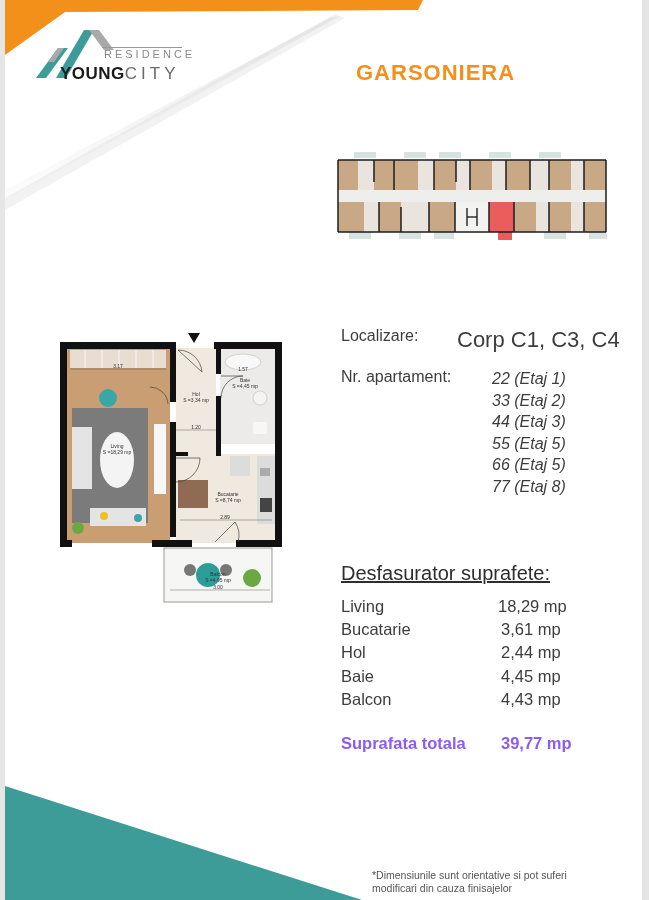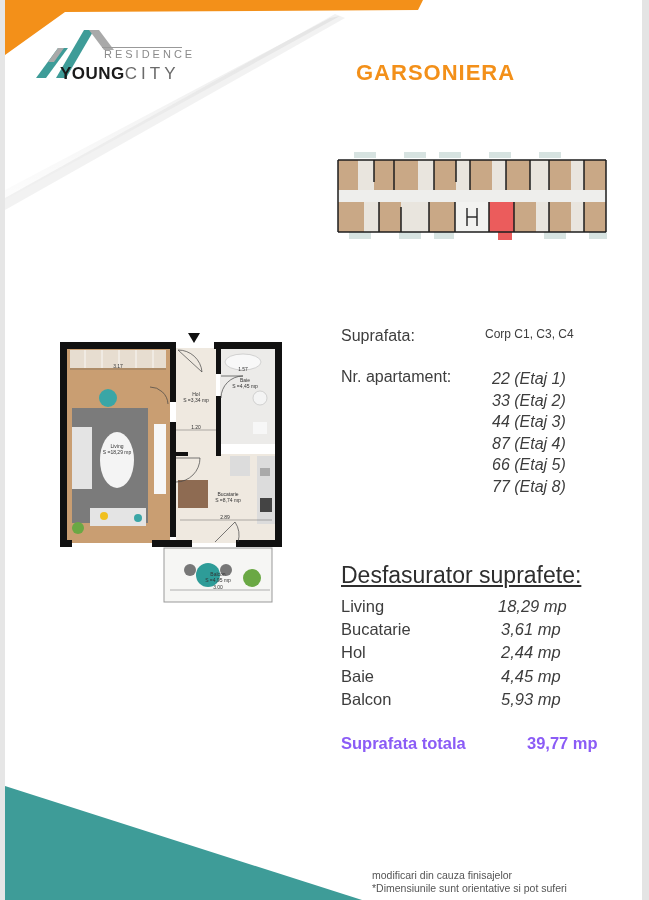--- a/index.html
+++ b/index.html
@@ -10,30 +10,30 @@
   .orange-band { position:absolute; left:0; top:0; width:649px; height:900px; }
   .logo { position:absolute; left:34px; top:28px; width:170px; height:60px; }
   .logo .residence { position:absolute; left:70px; top:20px; font-size:11px; letter-spacing:3px; color:#8a8a8a; }
   .logo .young { position:absolute; left:26px; top:36px; font-size:17px; font-weight:bold; color:#1a1a1a; letter-spacing:0.5px; }
   .logo .city { font-weight:normal; color:#6a6a6a; letter-spacing:4px; }
   .logo .rule { position:absolute; left:68px; top:19px; width:80px; height:1px; background:#999; }
   .title { position:absolute; left:356px; top:60px; font-size:22px; font-weight:bold; color:#f39019; letter-spacing:1px; }
   .keyplan { position:absolute; left:334px; top:152px; width:275px; height:88px; }
   .plan { position:absolute; left:60px; top:332px; width:222px; height:272px; }
   .label-col { position:absolute; left:341px; font-size:16px; color:#3d3d3d; }
-  .val-col { position:absolute; font-size:12px; color:#3d3d3d;margin-left:28px; }
+  .val-col { position:absolute; font-size:22px; color:#3d3d3d; }
   .apt-list { position:absolute; left:492px; top:368px; font-size:16px; line-height:21.5px; color:#3d3d3d; }
   .apt-list div { height:21.5px;font-style:italic; }
-  .section-title { position:absolute; left:341px; top:562px; font-size:23px; text-decoration:underline; color:#2e2e2e; }
+  .section-title { position:absolute; left:341px; top:562px; font-size:20px; text-decoration:underline; color:#2e2e2e; }
   .areas { position:absolute; left:341px; top:597px; width:260px; }
   .area-row { position:relative; height:23.2px; font-size:16.5px; color:#3d3d3d; }
   .area-row .n { position:absolute; left:0; }
-  .area-row .v { position:absolute; left:160px;font-style:italic; }
+  .area-row .v { position:absolute; left:160px; }
   .total { position:absolute; left:341px; top:734px; width:260px; font-size:16.5px; font-weight:bold; color:#8b5cf6; }
-  .total .v { position:absolute; left:160px;margin-left:26px; }
+  .total .v { position:absolute; left:160px; }
   .footnote { position:absolute; left:372px; top:869px; font-size:10.5px; line-height:12.5px; color:#555; }
   .teal { position:absolute; left:0; top:0; }
   .arrow { position:absolute; left:188px; top:333px; width:0; height:0; border-left:6px solid transparent; border-right:6px solid transparent; border-top:10px solid #111; }
 </style>
 </head>
 <body>
 
 <div class="page">
 
   <svg class="orange-band" width="649" height="900">
@@ -239,29 +239,29 @@
       <text x="183" y="39">1.57</text>
       <text x="168" y="164">Bucatarie</text>
         <text x="168" y="170">S =8,74 mp</text>
       <text x="165" y="187">2.89</text>
       <text x="158" y="244">Balcon</text>
         <text x="158" y="250">S =4,95 mp</text>
       <text x="158" y="257">3.00</text>
     </g>
   </svg>
 
-  <div class="label-col" style="top:327px;">Suprafata:</div>
+  <div class="label-col" style="top:327px;">Localizare:</div>
   <div class="val-col" style="left:457px; top:327px;">Corp C1, C3, C4</div>
 
   <div class="label-col" style="top:368px;text-align:right;">Nr. apartament:</div>
   <div class="apt-list">
     <div>22 (Etaj 1)</div>
     <div>33 (Etaj 2)</div>
     <div>44 (Etaj 3)</div>
-    <div>87 (Etaj 4)</div>
+    <div>55 (Etaj 5)</div>
     <div>66 (Etaj 5)</div>
     <div>77 (Etaj 8)</div>
   </div>
 
   <div class="section-title">Desfasurator suprafete:</div>
   <div class="areas">
     <div class="area-row">
       <span class="n">Living</span>
       <span class="v" style="left:157px">18,29 mp</span>
     </div>
@@ -272,25 +272,25 @@
     <div class="area-row">
       <span class="n">Hol</span>
       <span class="v">2,44 mp</span>
     </div>
     <div class="area-row">
       <span class="n">Baie</span>
       <span class="v">4,45 mp</span>
     </div>
     <div class="area-row">
       <span class="n">Balcon</span>
-      <span class="v">5,93 mp</span>
+      <span class="v">4,43 mp</span>
     </div>
   </div>
   <div class="total">
     <span>Suprafata totala</span>
     <span class="v">39,77 mp</span>
   </div>
 
   <div class="footnote">
+    <div>*Dimensiunile sunt orientative si pot suferi</div>
     <div>modificari din cauza  finisajelor</div>
-    <div>*Dimensiunile sunt orientative si pot suferi</div>
   </div>
 </div>
 
 </body></html>

